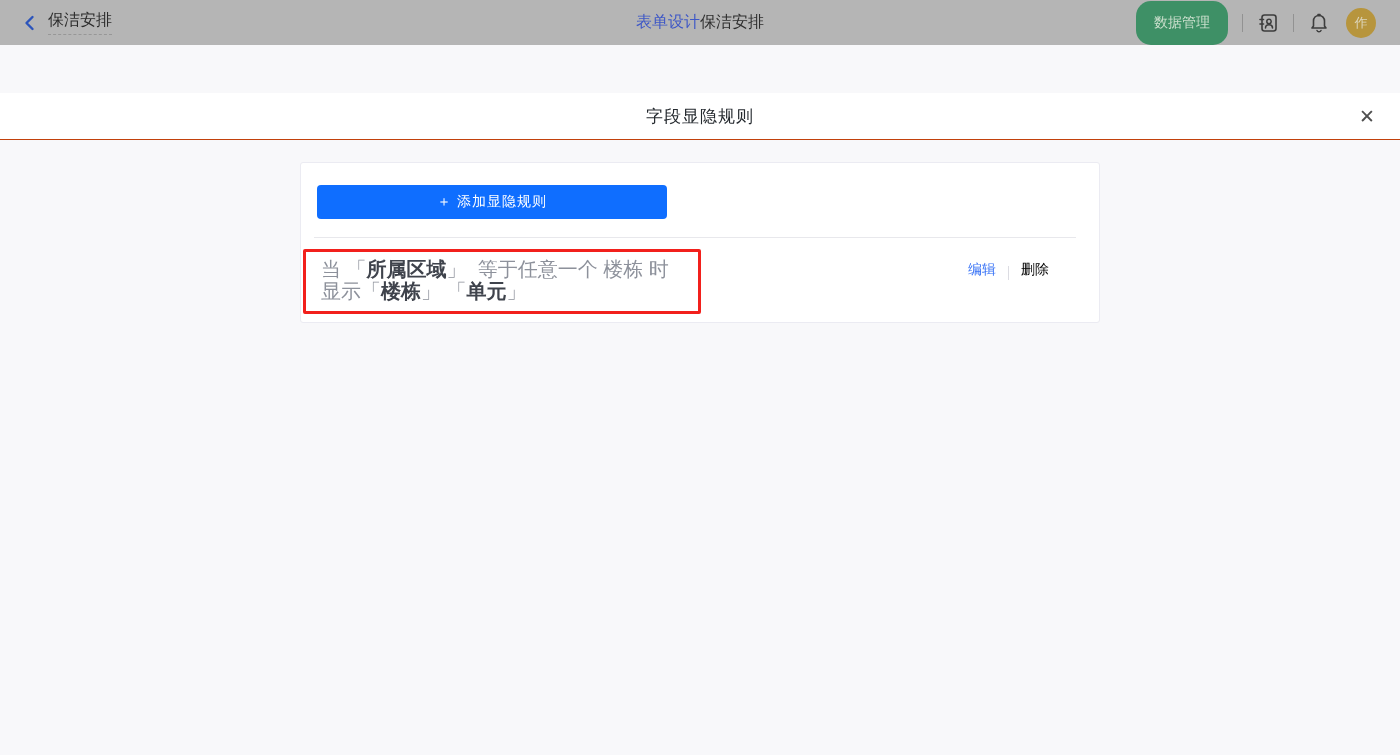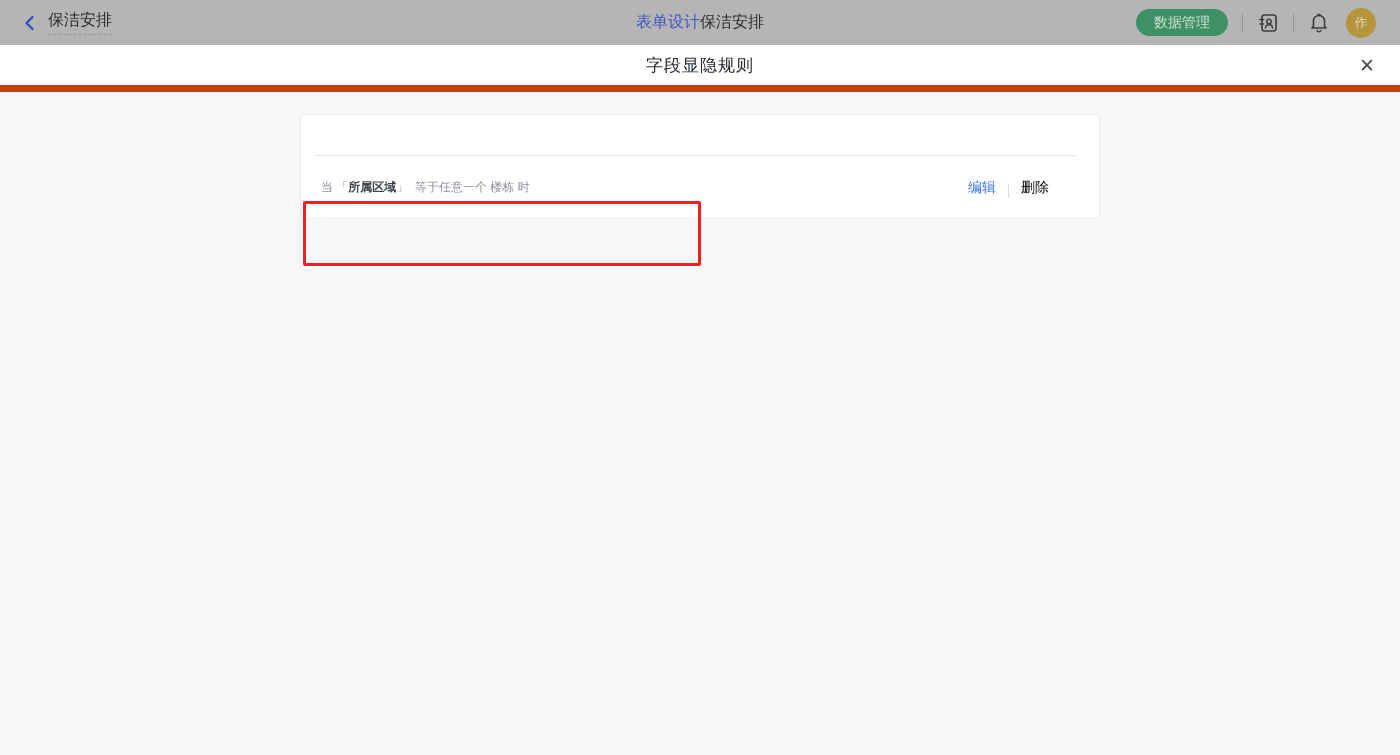--- a/index.html
+++ b/index.html
@@ -39,21 +39,21 @@
   }
   .tab { cursor: pointer; color: #2e2e2e; }
   .tab.active { color: #3f58c6; }
   .topbar-right { margin-left: auto; display: flex; align-items: center; }
   .pill-btn {
     background: #3e9066;
     color: #cbdfcd;
     font-size: 14px;
     border: none;
     border-radius: 15px;
-    height: 27px;
+    height: 44px;
     padding: 0 18px;
     cursor: pointer;
     font-family: inherit;
   }
   .tb-sep { width: 1px; height: 18px; background: #929292; margin: 0 14px; }
   .tb-icon { width: 22px; height: 22px; display: block; cursor: pointer; }
   .avatar {
     width: 30px; height: 30px;
     margin-left: 16px;
     border-radius: 50%;
@@ -61,25 +61,26 @@
     color: #ddd6bd;
     font-size: 13px;
     display: flex; align-items: center; justify-content: center;
     cursor: pointer;
   }
 
   
   .modal-header {
     height: 47px;
     background: #ffffff;
-    border-bottom: 7px solid #c2410c;
+    border-bottom: 1px solid #c2410c;
     position: relative;
     display: flex;
     align-items: center;
     justify-content: center;
+    margin-top: 48px;
   }
   .modal-title { font-size: 17px; color: #24292e; font-weight: 500; letter-spacing: 1px; }
   .modal-close {
     position: absolute;
     right: 25px;
     top: 50%;
     transform: translateY(-50%);
     font-size: 19px;
     color: #4f4f4f;
     cursor: pointer;
@@ -115,21 +116,21 @@
     letter-spacing: 1px;
   }
   .card-divider { height: 1px; background: #e8e8ec; margin: 18px 23px 0 13px; }
 
   .rule-row {
     display: flex;
     justify-content: space-between;
     align-items: flex-start;
     padding: 20px 50px 0 20px;
   }
-  .rule-text { font-size: 12px; line-height: 22px; color: #8d919b; }
+  .rule-text { font-size: 20px; line-height: 22px; color: #8d919b; }
   .rule-text .strong { color: #3f434c; font-weight: 600; }
   .rule-actions { display: flex; align-items: flex-end; font-size: 14px; line-height: 22px; }
   .link-edit { color: #3a74f6; cursor: pointer; text-decoration: none; }
   .link-delete { color: #000000; cursor: pointer; text-decoration: none; }
   .action-sep { width: 1px; height: 14px; background: #dcdce2; margin: 0 12px; }
 
   .red-annotation {
     position: absolute;
     left: 2px;
     top: 86px;
@@ -178,25 +179,28 @@
   </div>
 </div>
 
 <div class="modal-header">
   <span class="modal-title">字段显隐规则</span>
   <button class="modal-close">✕</button>
 </div>
 
 <div class="modal-body">
   <div class="rules-card">
+    <button class="add-rule-btn">＋ 添加显隐规则</button>
     <div class="card-divider"></div>
 
     <div class="rule-row">
       <div class="rule-text">
         <div><span>当</span> <span>「</span><span class="strong">所属区域</span><span>」</span>&nbsp; <span>等于任意一个 楼栋 时</span>
+        </div>
+        <div><span>显示</span><span>「</span><span class="strong">楼栋</span><span>」</span>&nbsp;<span>「</span><span class="strong">单元</span><span>」</span>
         </div>
       </div>
       <div class="rule-actions">
         <a class="link-edit">编辑</a>
         <span class="action-sep"></span>
         <a class="link-delete">删除</a>
       </div>
     </div>
 
     <div class="red-annotation"></div>

